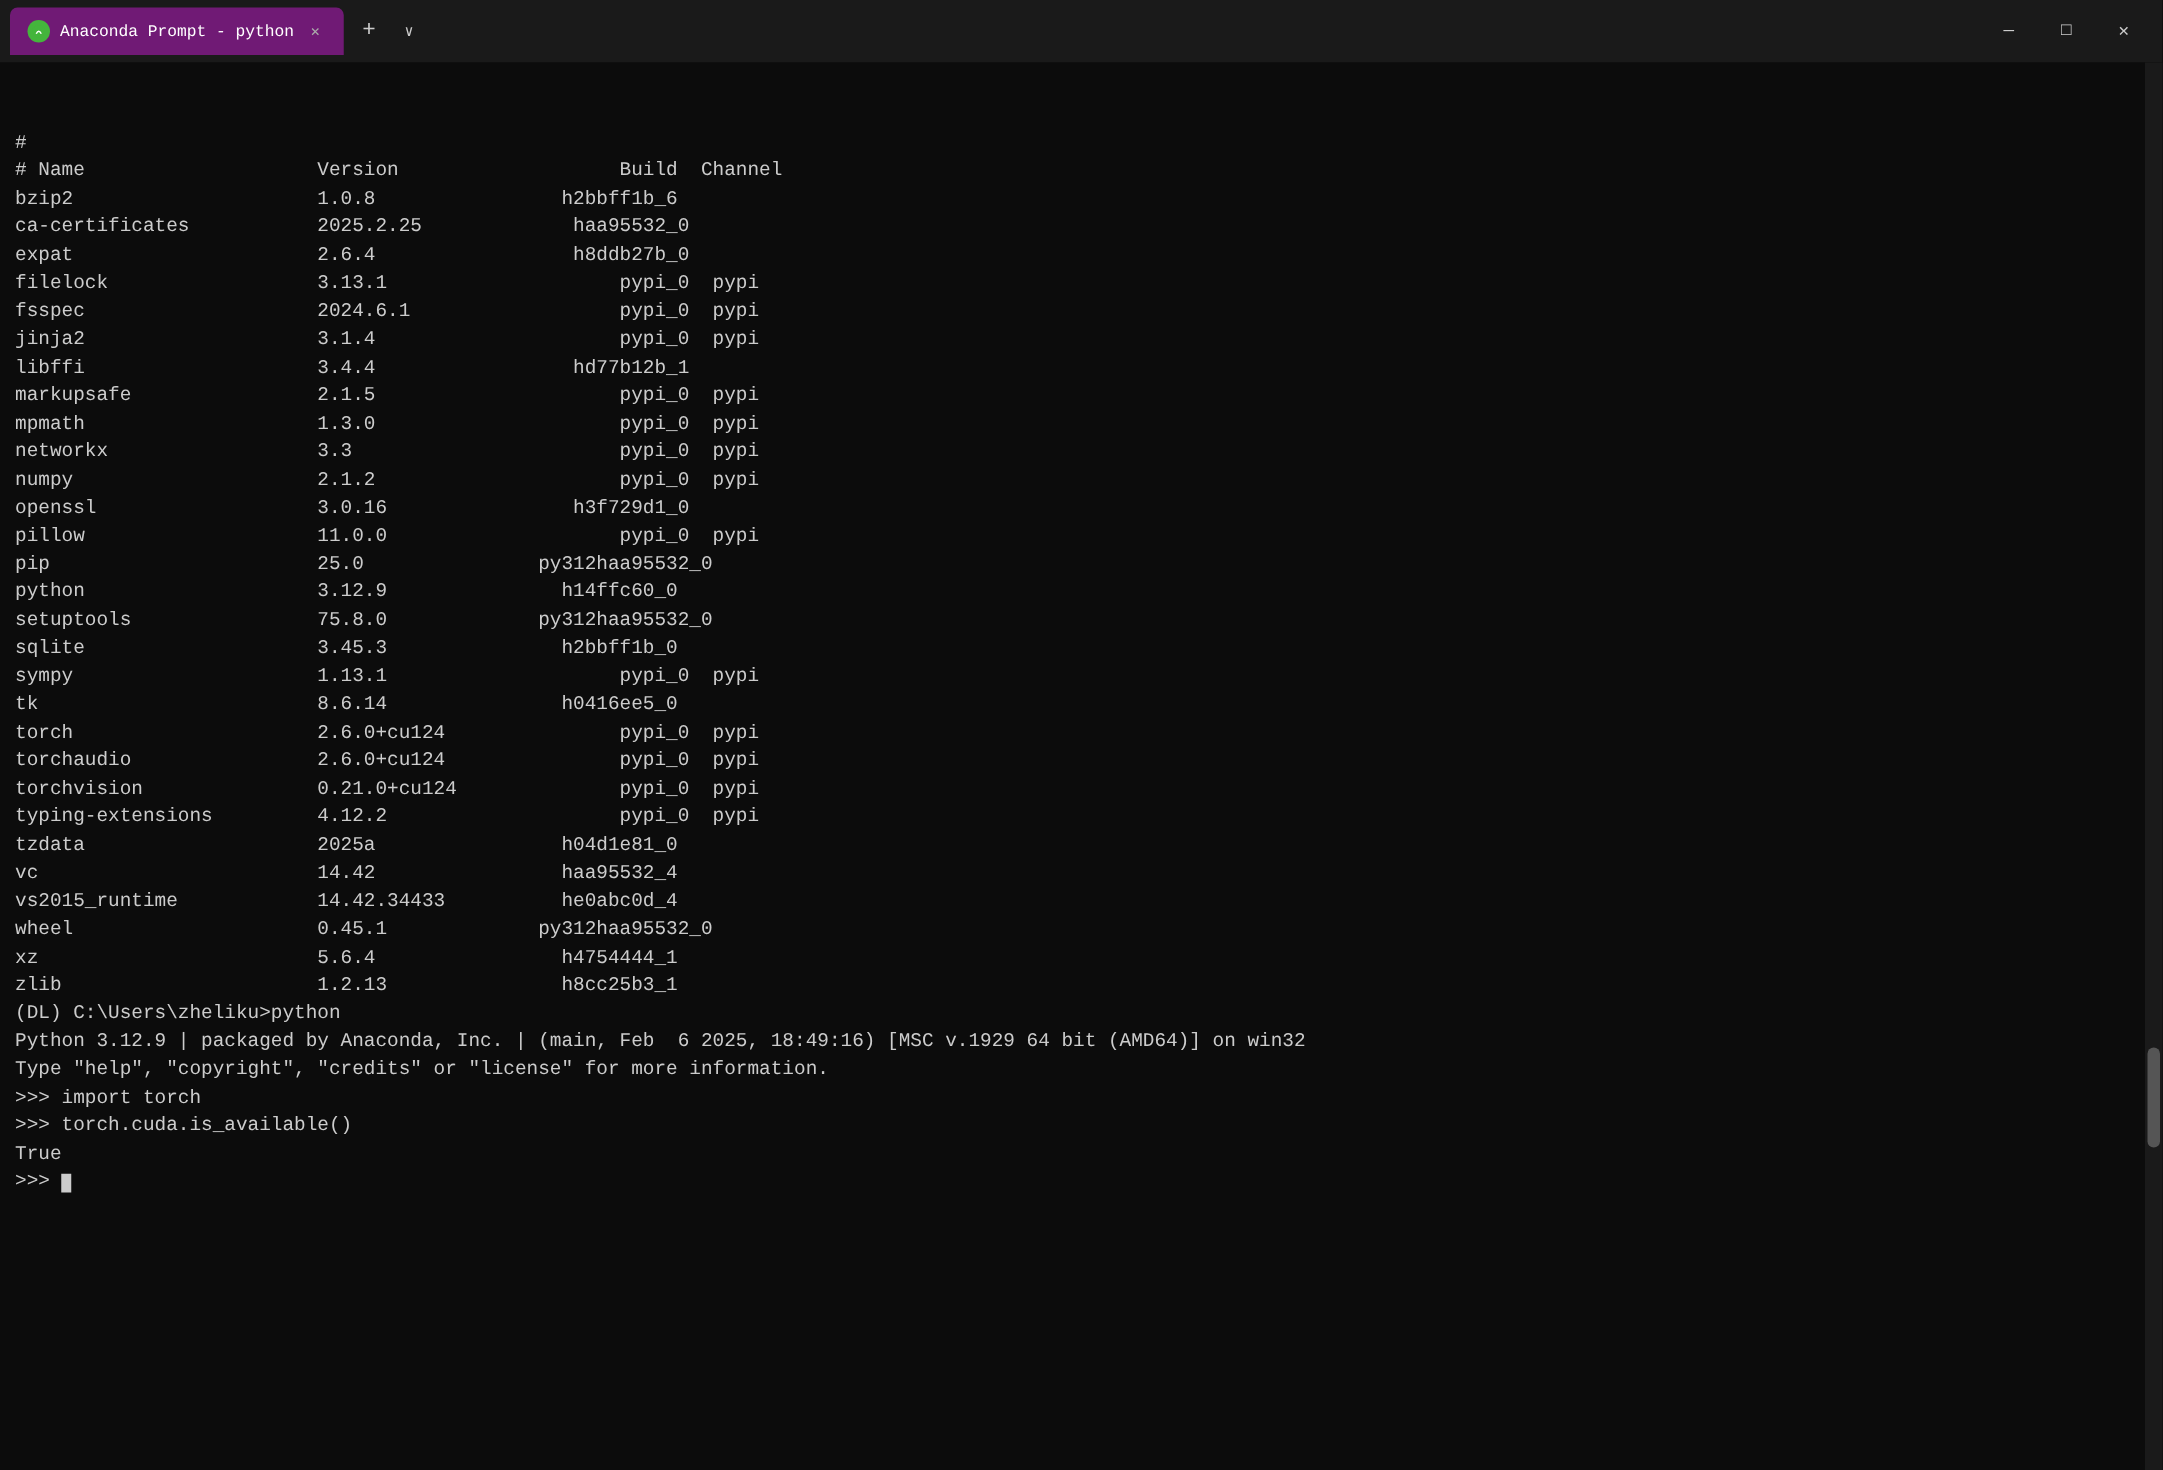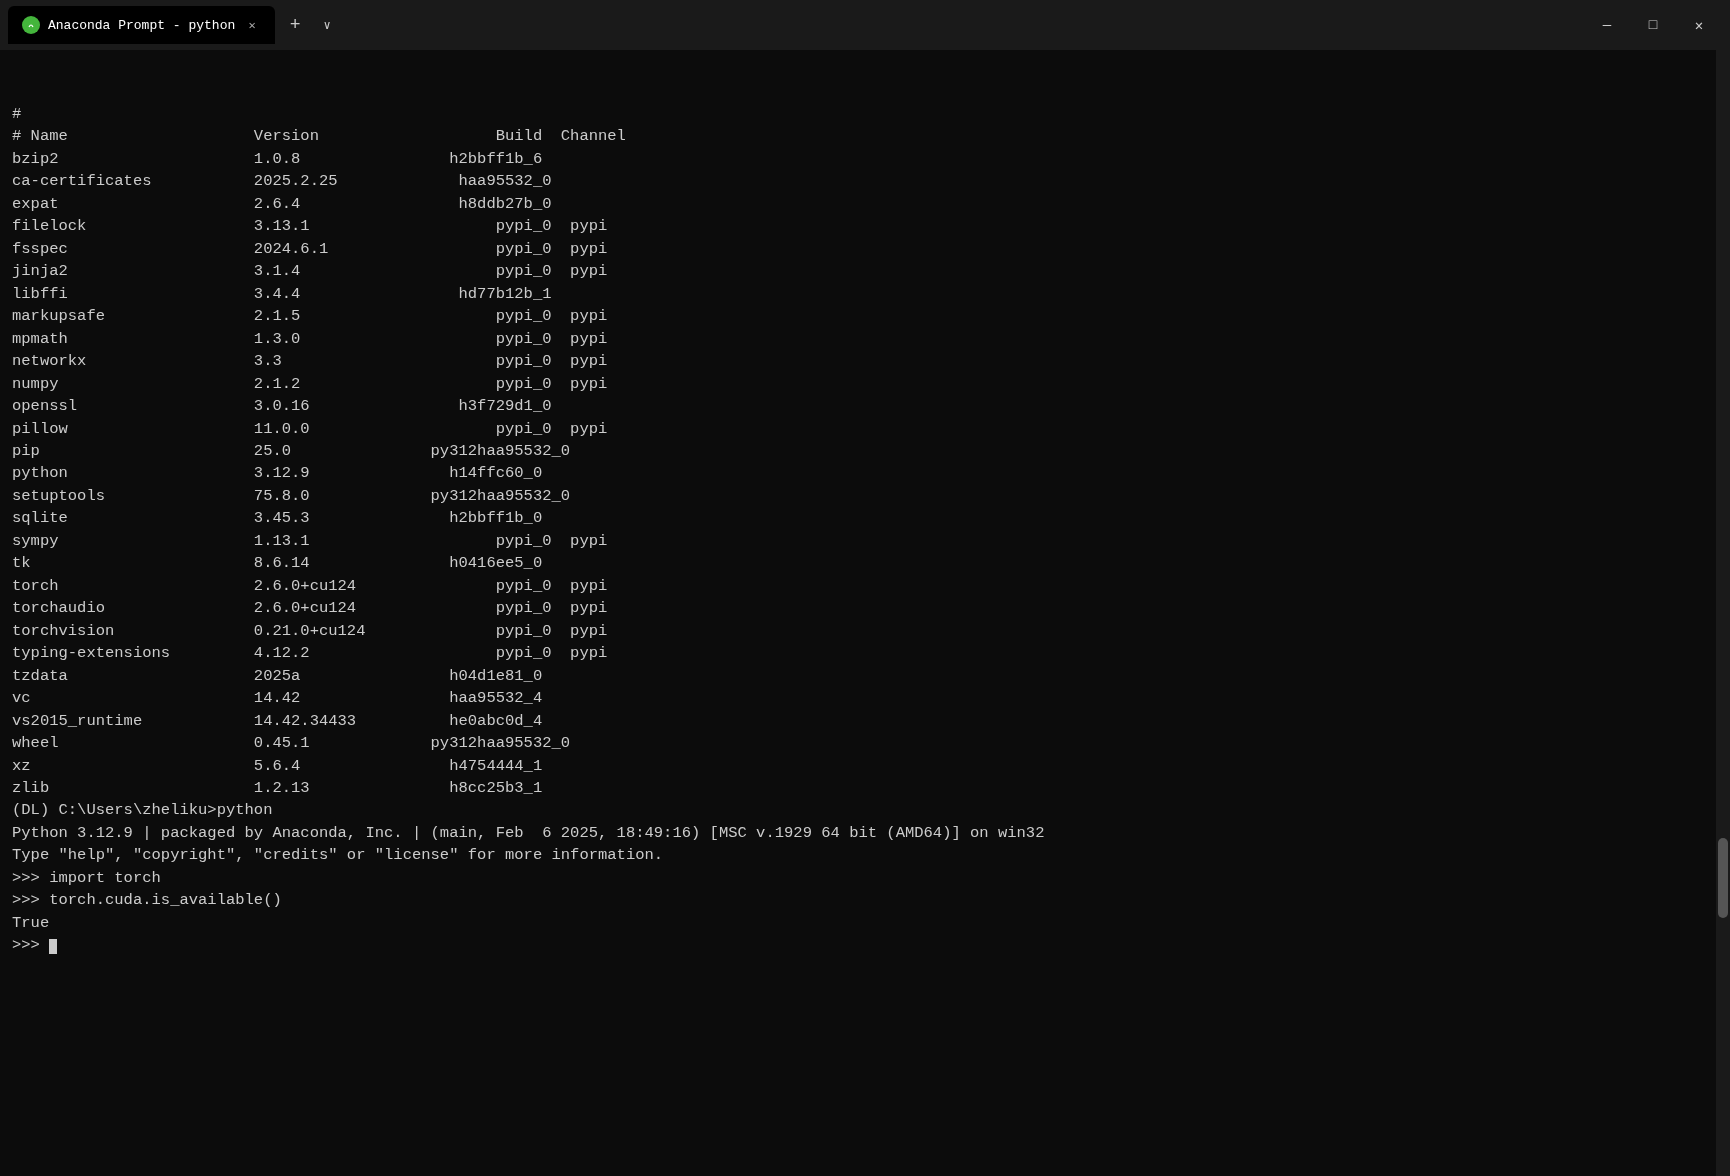--- a/index.html
+++ b/index.html
@@ -32,21 +32,21 @@
     .tab-area {
       display: flex;
       align-items: center;
       flex: 1;
     }
 
     .tab {
       display: flex;
       align-items: center;
       gap: 8px;
-      background: #000000;
+      background: #701a75;
       color: #ffffff;
       padding: 8px 14px;
       border-radius: 6px 6px 0 0;
       font-size: 13px;
       height: 38px;
     }
 
     .tab-icon {
       width: 18px;
       height: 18px;

